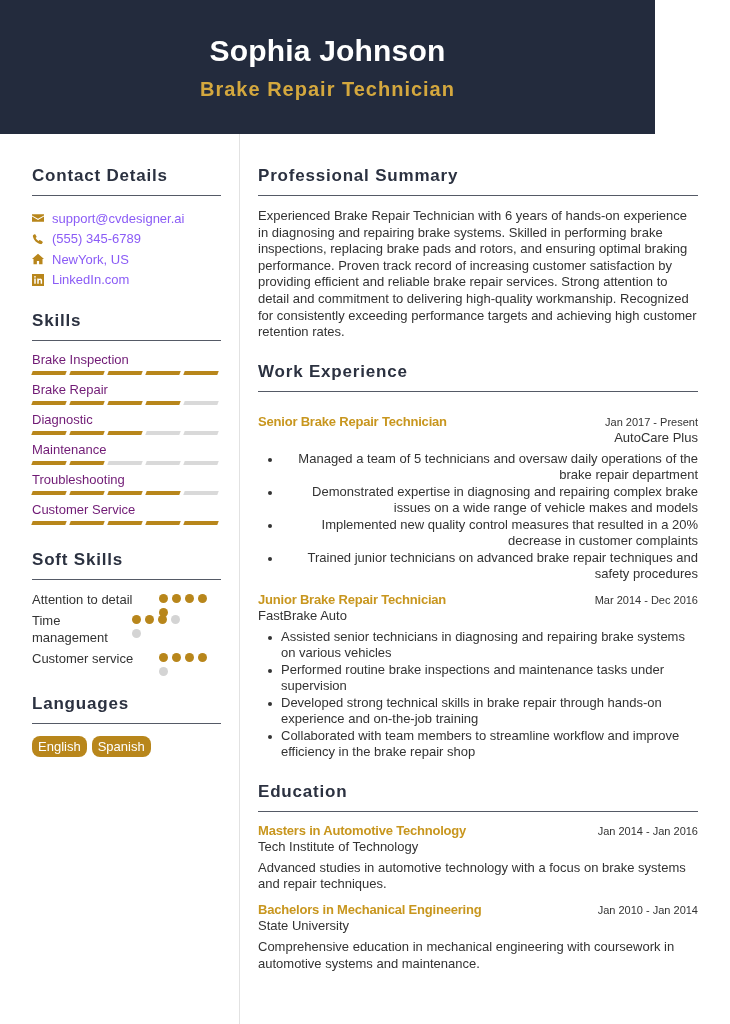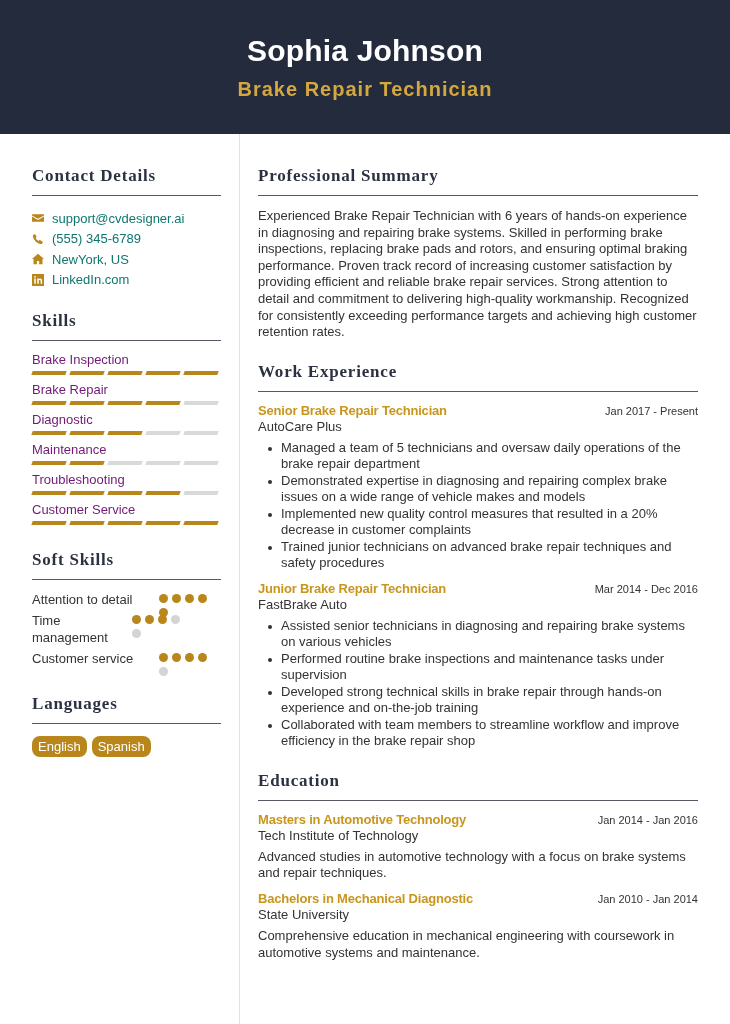--- a/index.html
+++ b/index.html
@@ -1,46 +1,46 @@
 <!DOCTYPE html>
 <html><head>
   <meta charset="utf-8">
   <style>
     * { box-sizing: border-box; margin: 0; padding: 0; }
     html, body { width: 730px; height: 1024px; background: #ffffff; overflow: hidden; }
     body { font-family: "Liberation Sans", "DejaVu Sans", sans-serif; color: #333; position: relative; }
 
     .header {
-      position: absolute; left: 0; top: 0; width: 730px; height: 134px;
+      position: absolute; left: 0; top: 0; width: 655px; height: 134px;
       background: #232b3d; text-align: center;
     }
     .header .name {
       position: absolute; left: 0; right: 0; top: 34px;
       color: #ffffff; font-size: 30px; font-weight: bold; letter-spacing: 0.2px;
     }
     .header .role {
       position: absolute; left: 0; right: 0; top: 78px;
       color: #d4a83e; font-size: 20px; font-weight: bold; letter-spacing: 1px;
     }
 
     .divider-v {
       position: absolute; left: 239px; top: 134px; width: 1px; height: 890px; background: #e2e2e2;
     }
 
     .sidebar { position: absolute; left: 32px; top: 134px; width: 189px; }
     .main { position: absolute; left: 258px; top: 134px; width: 440px; }
 
     .sec-title {
       font-size: 17px; font-weight: bold; color: #2b3140; letter-spacing: 0.8px;
-      padding-bottom: 9px; border-bottom: 1.5px solid #555a66; font-family: Liberation Serif, serif;
+      padding-bottom: 9px; border-bottom: 1.5px solid #555a66;
     }
 
     
     .contact-list { margin-top: 12px; }
-    .contact-item { display: flex; align-items: center; height: 20.5px; font-size: 13px; color: #0f766e; }
+    .contact-item { display: flex; align-items: center; height: 20.5px; font-size: 13px; color: #8b5cf6; }
     .contact-item .ic { width: 20px; display: inline-flex; align-items: center; justify-content: flex-start; }
     .contact-item svg { width: 12px; height: 12px; fill: #b8861b; }
 
     
     .skill { margin-top: 0; }
     .skill .label { font-size: 13px; color: #701a75; height: 18px; line-height: 18px; }
     .skill .bars { display: flex; gap: 4px; height: 12px; align-items: flex-start; padding-top: 2px; }
     .skill .bar { width: 34px; height: 4px; transform: skewX(-20deg); background: #d9d9d9; }
     .skill .bar.on { background: #b8861b; }
 
@@ -230,21 +230,21 @@
 <div class="main">
 
   <div style="margin-top:32px;">
     <div class="sec-title">Professional Summary</div>
     <p class="summary">Experienced Brake Repair Technician with 6 years of hands-on experience in diagnosing and repairing brake systems. Skilled in performing brake inspections, replacing brake pads and rotors, and ensuring optimal braking performance. Proven track record of increasing customer satisfaction by providing efficient and reliable brake repair services. Strong attention to detail and commitment to delivering high-quality workmanship. Recognized for consistently exceeding performance targets and achieving high customer retention rates.</p>
   </div>
 
   <div style="margin-top:21px;">
     <div class="sec-title">Work Experience</div>
 
-    <div style="margin-top:11px;">
+    <div style="margin-top:22px;text-align:right;">
       <div class="entry-head">
         <span class="entry-title">Senior Brake Repair Technician</span>
         <span class="entry-date">Jan 2017 - Present</span>
       </div>
       <div class="entry-org">AutoCare Plus</div>
       <ul class="bullets">
         <li>Managed a team of 5 technicians and oversaw daily operations of the brake repair department</li>
         <li>Demonstrated expertise in diagnosing and repairing complex brake issues on a wide range of vehicle makes and models</li>
         <li>Implemented new quality control measures that resulted in a 20% decrease in customer complaints</li>
         <li>Trained junior technicians on advanced brake repair techniques and safety procedures</li>
@@ -273,20 +273,20 @@
       <div class="entry-head">
         <span class="entry-title">Masters in Automotive Technology</span>
         <span class="entry-date">Jan 2014 - Jan 2016</span>
       </div>
       <div class="entry-org">Tech Institute of Technology</div>
       <p class="edu-desc">Advanced studies in automotive technology with a focus on brake systems and repair techniques.</p>
     </div>
 
     <div style="margin-top:9px;">
       <div class="entry-head">
-        <span class="entry-title">Bachelors in Mechanical Diagnostic</span>
+        <span class="entry-title">Bachelors in Mechanical Engineering</span>
         <span class="entry-date">Jan 2010 - Jan 2014</span>
       </div>
       <div class="entry-org">State University</div>
       <p class="edu-desc">Comprehensive education in mechanical engineering with coursework in automotive systems and maintenance.</p>
     </div>
   </div>
 </div>
 
 </body></html>

